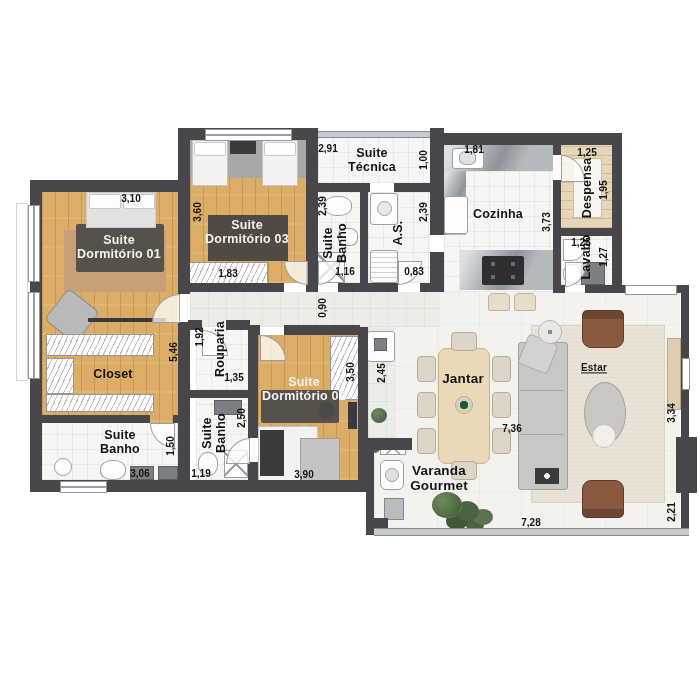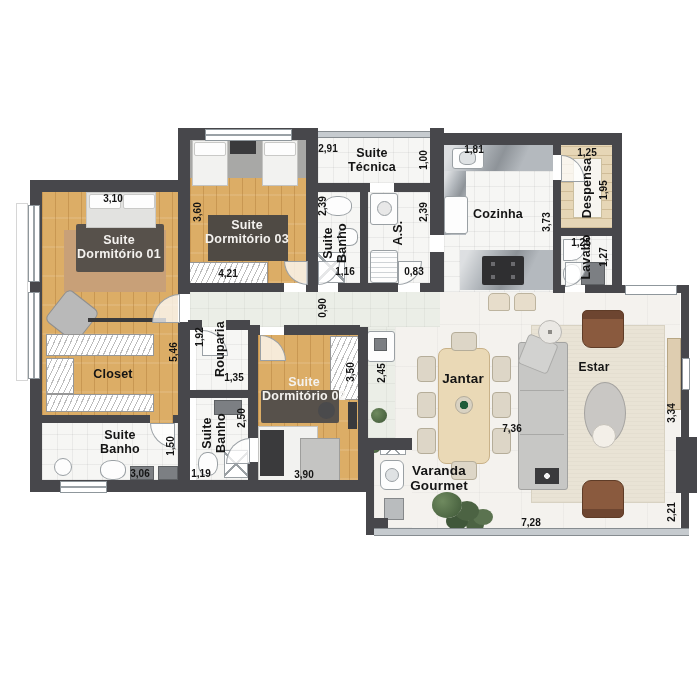--- a/index.html
+++ b/index.html
@@ -261,30 +261,30 @@
 Técnica</div>
   <div class="pin lbl" style="left:498px;top:214px;">Cozinha</div>
   <div class="pin lbl v" style="left:587px;top:188px;">Despensa</div>
   <div class="pin lbl v" style="left:586px;top:257px;">Lavabo</div>
   <div class="pin lbl v" style="left:220px;top:349px;">Rouparia</div>
   <div class="pin lbl v" style="left:214px;top:433px;">Suite
 Banho</div>
   <div class="pin lbl" style="left:304px;top:389px;color:#f4f2ef;">Suite
 Dormitório 02</div>
   <div class="pin lbl" style="left:463px;top:379px;font-size:13.5px;">Jantar</div>
-  <div class="pin lbl" style="left:594px;top:368px;font-size:12px;">Estar</div>
+  <div class="pin lbl" style="left:594px;top:368px;font-size:10px;text-decoration:underline;">Estar</div>
   <div class="pin lbl" style="left:439px;top:478px;font-size:13.5px;">Varanda
 Gourmet</div>
 
-  <div class="pin dim" style="left:113px;top:198px;">3,10</div>
+  <div class="pin dim" style="left:131px;top:198px;">3,10</div>
   <div class="pin dim v" style="left:173px;top:352px;">5,46</div>
   <div class="pin dim v" style="left:170px;top:446px;">1,50</div>
   <div class="pin dim" style="left:140px;top:473px;">3,06</div>
   <div class="pin dim v" style="left:197px;top:212px;">3,60</div>
-  <div class="pin dim" style="left:228px;top:273px;">4,21</div>
+  <div class="pin dim" style="left:228px;top:273px;">1,83</div>
   <div class="pin dim" style="left:328px;top:148px;">2,91</div>
   <div class="pin dim v" style="left:423px;top:160px;">1,00</div>
   <div class="pin dim v" style="left:322px;top:206px;">2,39</div>
   <div class="pin dim" style="left:345px;top:271px;">1,16</div>
   <div class="pin dim v" style="left:423px;top:212px;">2,39</div>
   <div class="pin dim" style="left:414px;top:271px;">0,83</div>
   <div class="pin dim" style="left:474px;top:149px;">1,81</div>
   <div class="pin dim v" style="left:546px;top:222px;">3,73</div>
   <div class="pin dim" style="left:587px;top:152px;">1,25</div>
   <div class="pin dim v" style="left:603px;top:190px;">1,95</div>

